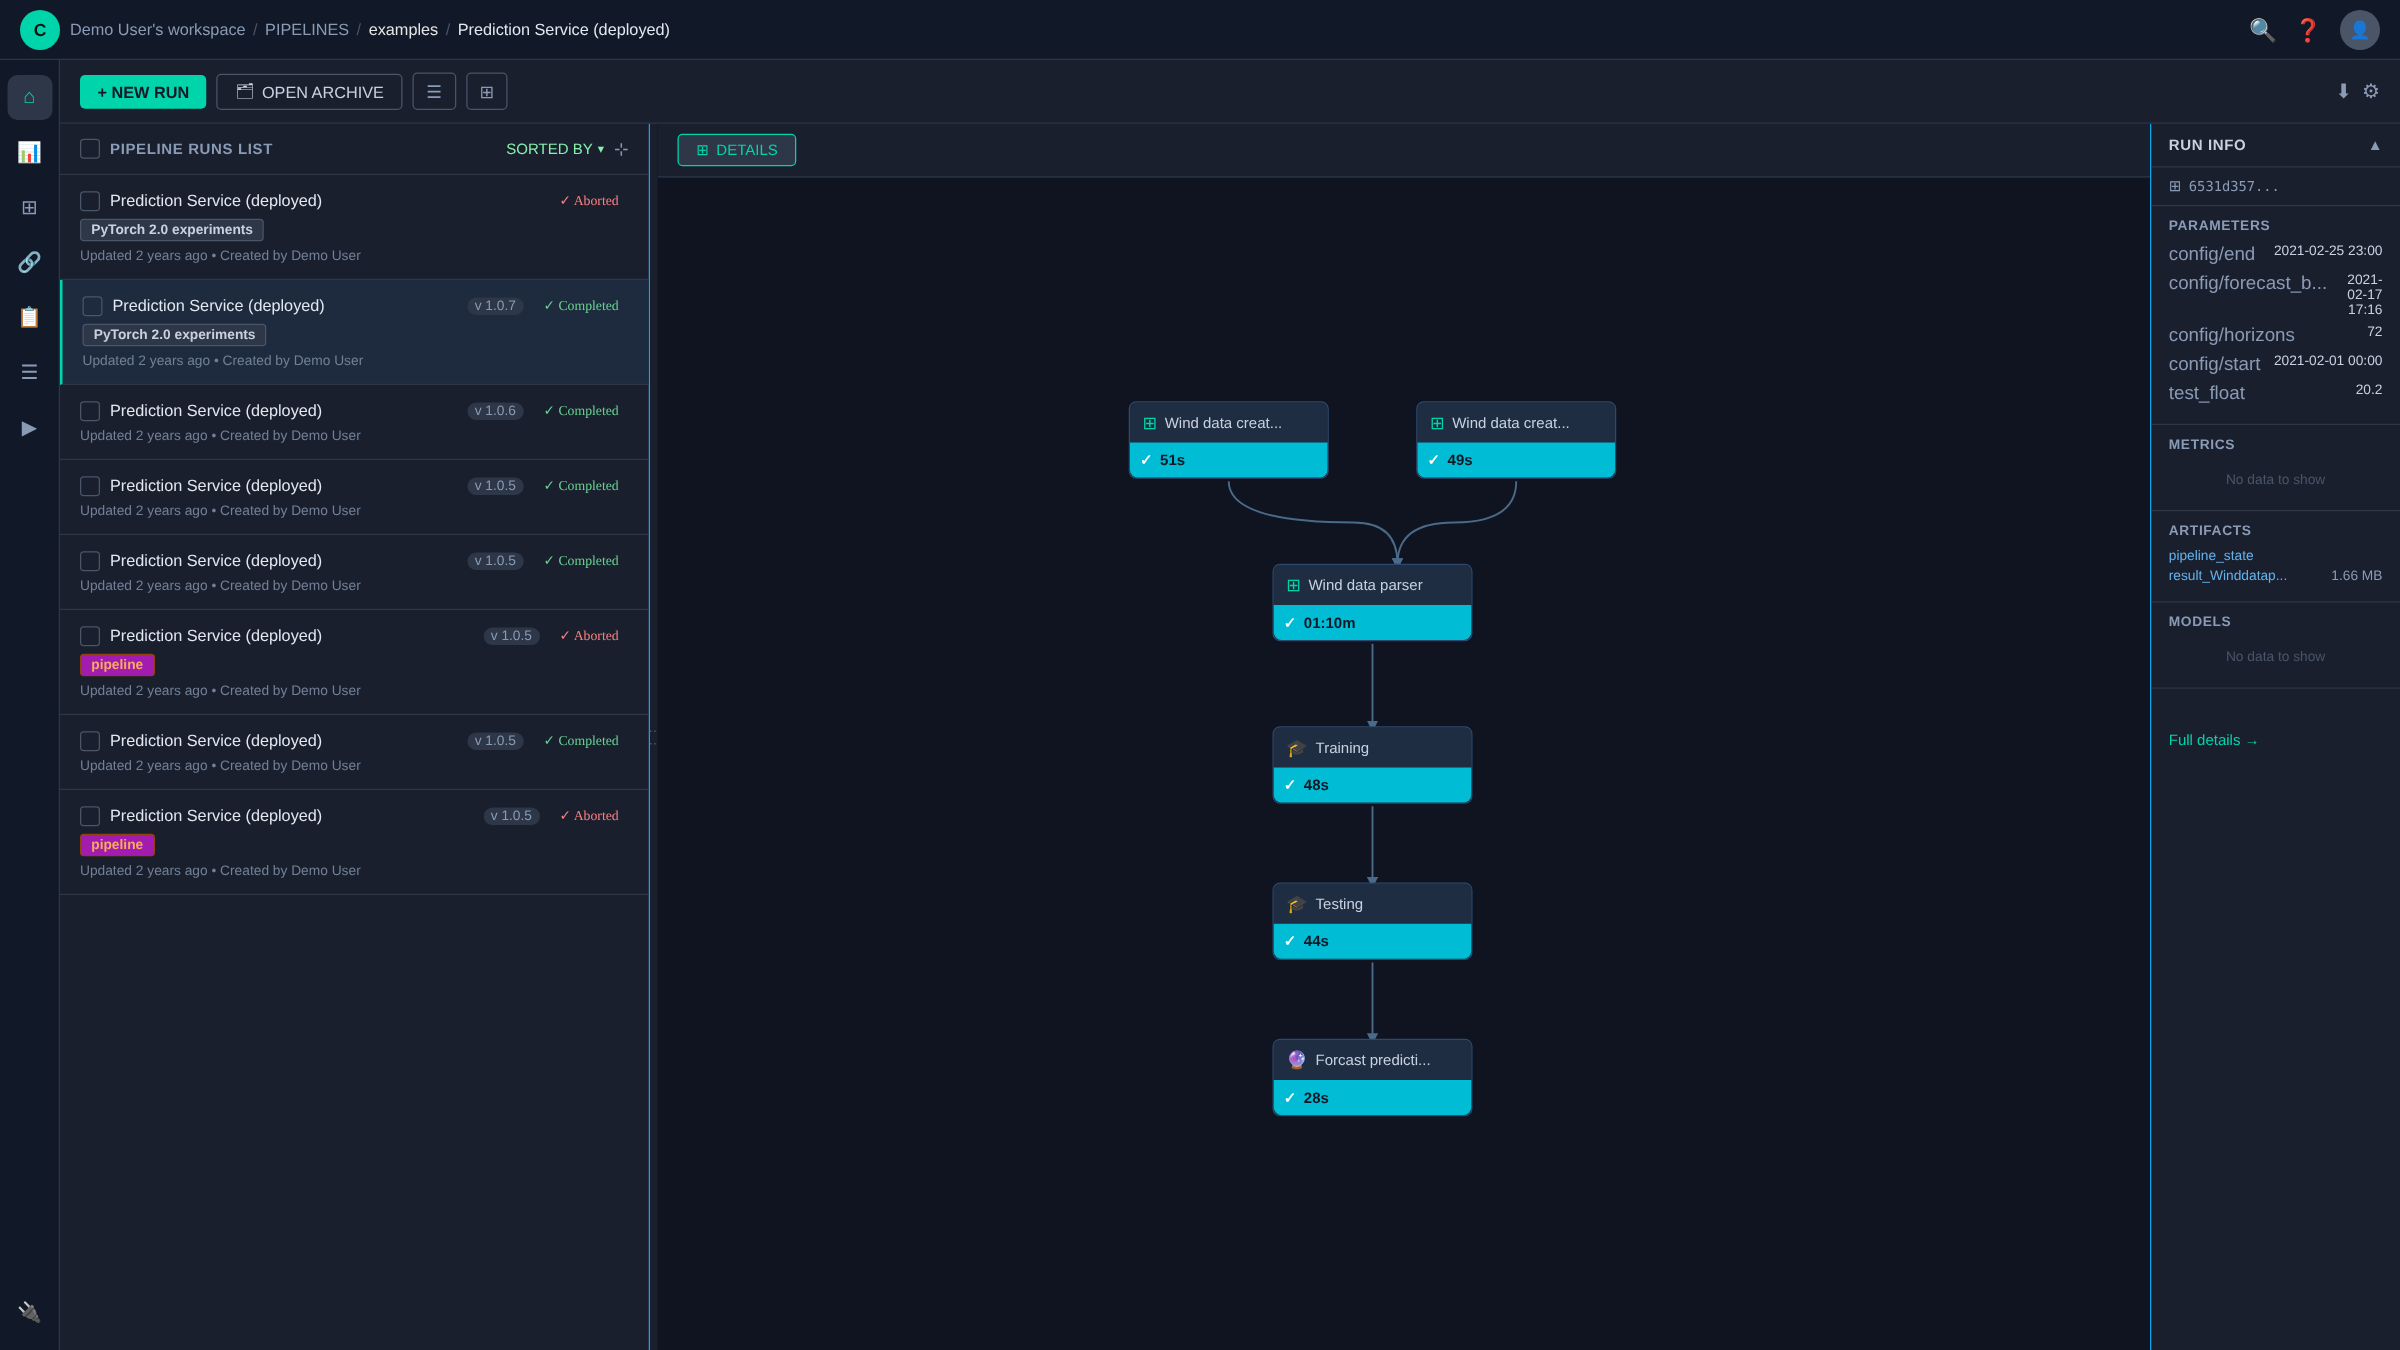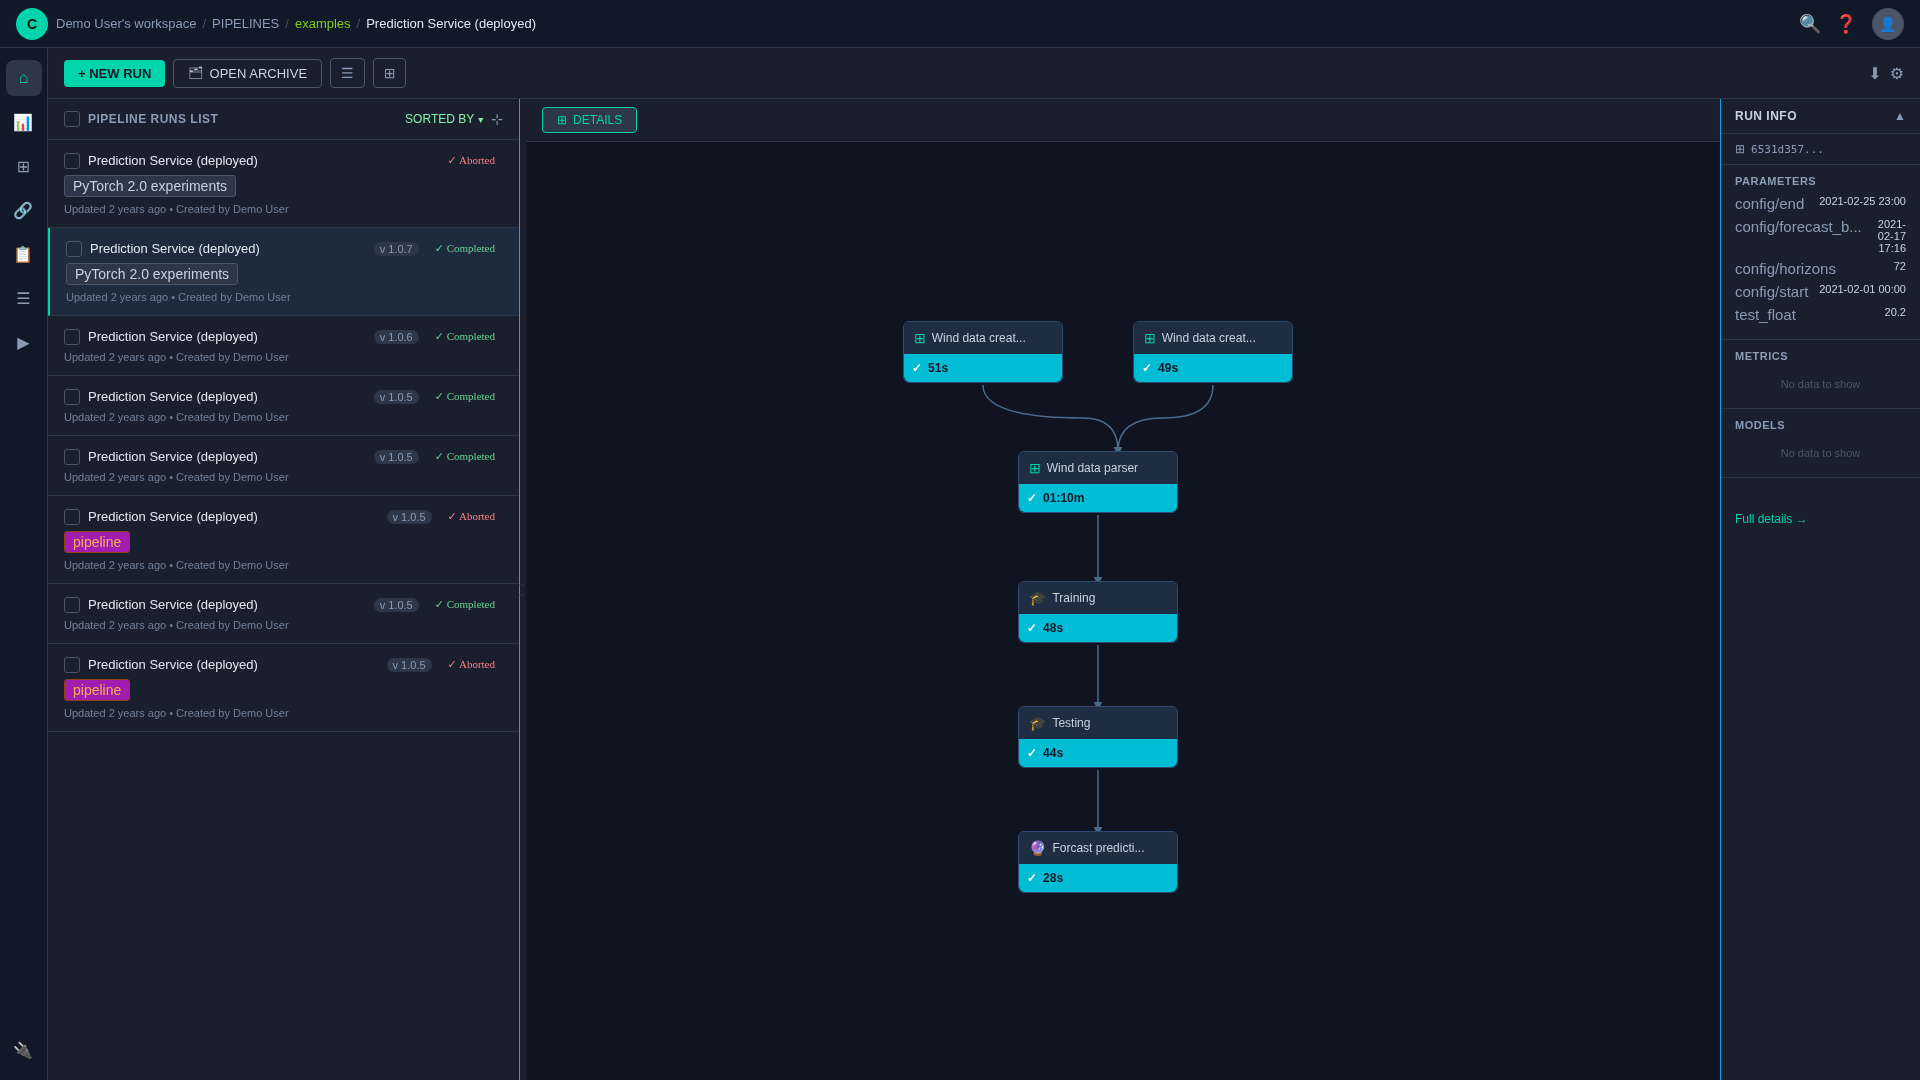--- a/index.html
+++ b/index.html
@@ -47,21 +47,21 @@
     .run-item { padding: 12px 16px; border-bottom: 1px solid #2d3748; cursor: pointer; display: flex; flex-direction: column; gap: 6px; }
     .run-item.selected { background: #1e2a3e; border-left: 2px solid #00d4aa; }
     .run-item-header { display: flex; align-items: center; gap: 8px; }
     .run-checkbox { width: 16px; height: 16px; border: 1px solid #4a5568; border-radius: 3px; cursor: pointer; flex-shrink: 0; }
     .run-title { font-size: 13px; color: #e2e8f0; font-weight: 500; flex: 1; }
     .run-version { font-size: 11px; color: #8a9bb5; background: #2d3748; padding: 1px 6px; border-radius: 10px; }
     .status-badge { font-size: 11px; padding: 2px 8px; border-radius: 10px; font-weight: 500; font-family: Liberation Serif, serif; }
     .status-aborted { color: #fc8181; }
     .status-completed { color: #68d391; }
     .run-tags { display: flex; gap: 6px; }
-    .tag { font-size: 14px; padding: 2px 8px; border-radius: 3px; display: flex; align-items: center; gap: 4px; }
+    .tag { font-size: 11px; padding: 2px 8px; border-radius: 3px; display: flex; align-items: center; gap: 4px; font-weight: bold; }
     .tag-pytorch { background: #2d3748; color: #c9d1e0; border: 1px solid #4a5568; }
     .tag-pipeline { background: #a21caf; color: #f6ad55; border: 1px solid #92400e; }
     .run-meta { font-size: 11px; color: #718096; }
 
     
     .diagram-panel { flex: 1; background: #0f1420; display: flex; flex-direction: column; overflow: hidden; position: relative; }
     .diagram-toolbar { padding: 8px 16px; border-bottom: 1px solid #2d3748; display: flex; align-items: center; gap: 8px; background: #1a1f2e; }
     .details-btn { background: transparent; border: 1px solid #4a5568; color: #c9d1e0; padding: 5px 14px; border-radius: 4px; cursor: pointer; font-size: 12px; display: flex; align-items: center; gap: 6px; }
     .details-btn.active { background: #2d3748; border-color: #00d4aa; color: #00d4aa; }
     .diagram-canvas { flex: 1; position: relative; overflow: hidden; display: flex; align-items: center; justify-content: center; }
@@ -117,21 +117,21 @@
 
 <div class="topbar">
   <div class="topbar-logo">
     <span>C</span>
   </div>
   <div class="topbar-breadcrumb">
     <span style="color:#8a9bb5; cursor:pointer;">Demo User's workspace</span>
     <span style="color:#4a5568;">/</span>
     <span style="color:#8a9bb5; cursor:pointer;">PIPELINES</span>
     <span style="color:#4a5568;">/</span>
-    <span style="color:#84cc16; cursor:pointer;">examples</span>
+    <span style="color:#e5e5e5; cursor:pointer;">examples</span>
     <span style="color:#4a5568;">/</span>
     <span style="color:#e2e8f0; font-weight:500;">Prediction Service (deployed)</span>
   </div>
   <div class="topbar-right-icons">
     <span class="topbar-icon">🔍</span>
     <span class="topbar-icon">❓</span>
     <div class="avatar">👤</div>
   </div>
 </div>
 
@@ -411,20 +411,31 @@
             <span class="param-key">test_float</span>
             <span class="param-value">20.2</span>
           </div>
         </div>
 
         <div class="section">
           <div class="section-title">METRICS</div>
           <div class="no-data">No data to show</div>
         </div>
 
+        <div class="section">
+          <div class="section-title">ARTIFACTS</div>
+          <div class="artifact-row">
+            <span class="artifact-name">pipeline_state</span>
+            <span class="artifact-size"></span>
+          </div>
+          <div class="artifact-row">
+            <span class="artifact-name">result_Winddatap...</span>
+            <span class="artifact-size">1.66 MB</span>
+          </div>
+        </div>
 
         <div class="section">
           <div class="section-title">MODELS</div>
           <div class="no-data">No data to show</div>
         </div>
 
         <div class="full-details">
           <span class="full-details-link">Full details →</span>
         </div>
 

